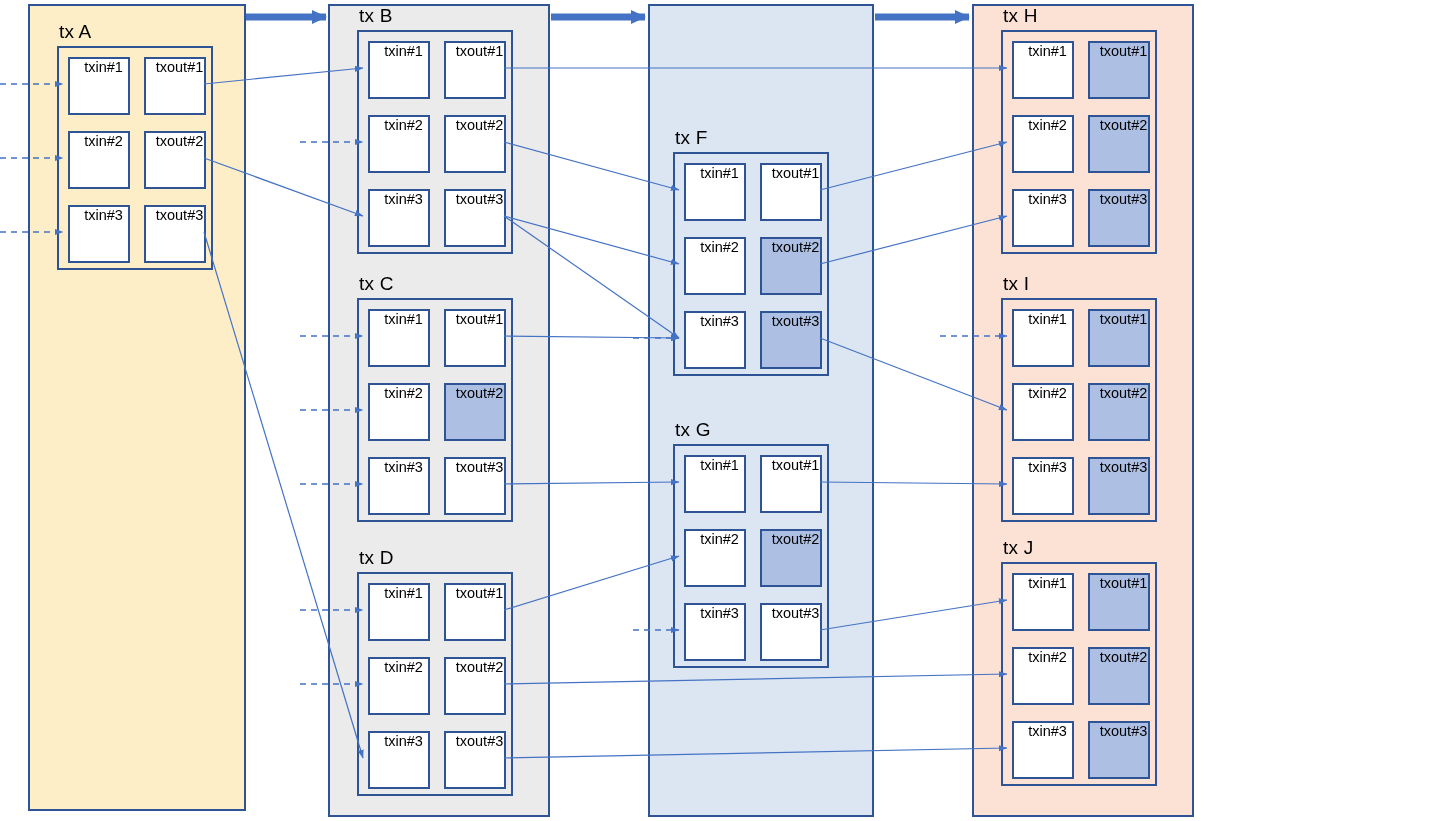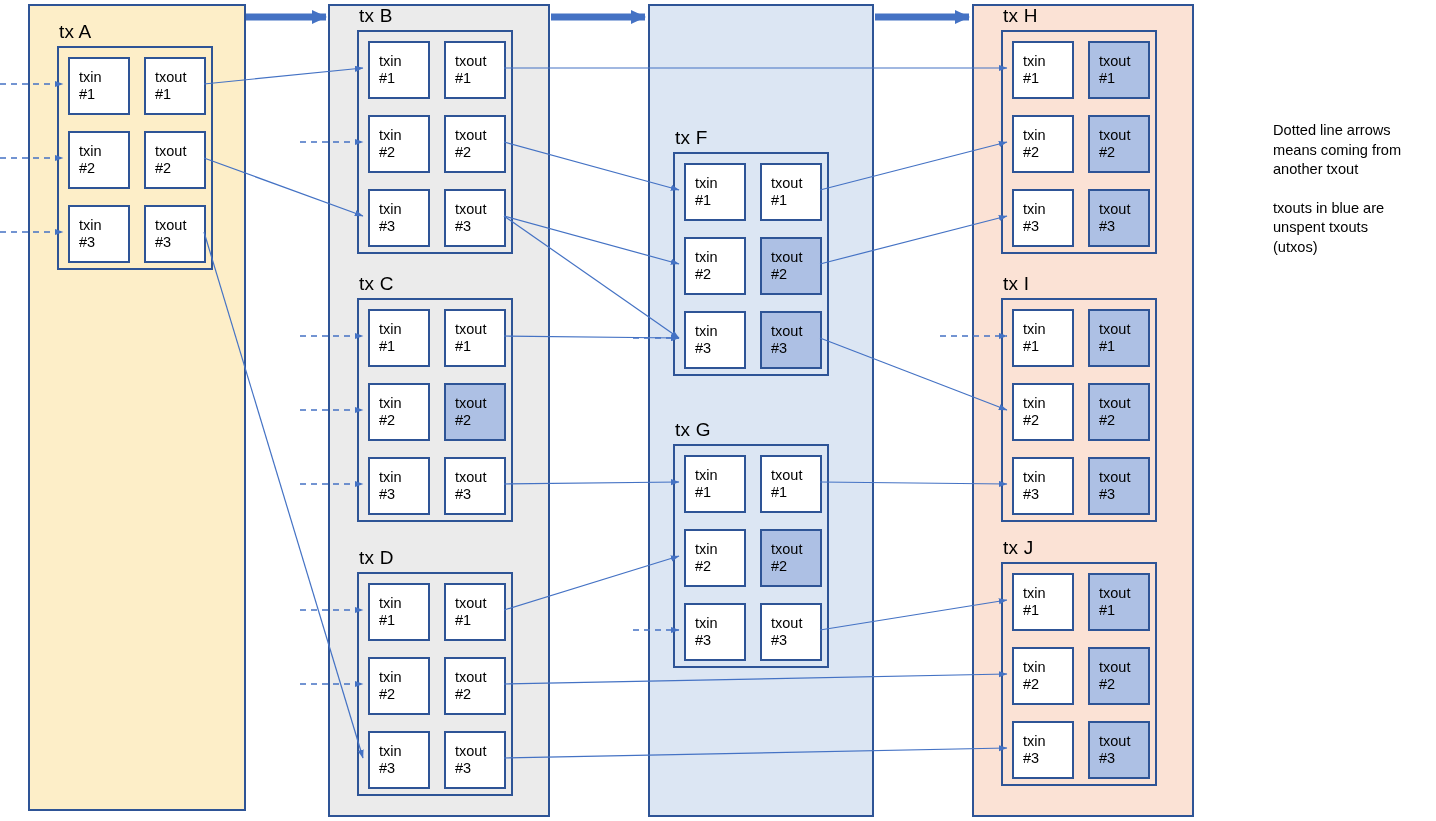--- a/index.html
+++ b/index.html
@@ -16,21 +16,21 @@
   #col-c{left:648px; top:4px;  width:226px; height:813px; background:#dce6f3;}
   #col-d{left:972px; top:4px;  width:222px; height:813px; background:#fbe2d5;}
 
   
   .tx{position:absolute;}
   .tx-title{position:absolute;left:2px;top:-1px;font-size:19px;line-height:21px;
             letter-spacing:.2px;color:#000;white-space:nowrap;}
   .tx-frame{position:absolute;left:0;top:24px;border:2.4px solid #2e5496;
             box-sizing:border-box;background:transparent;}
   .cell{position:absolute;border:2.4px solid #2e5496;box-sizing:border-box;
-        background:#ffffff;display:flex;flex-direction:column;
+        background:#ffffff;display:flex;flex-direction:row;
         justify-content:center;padding-left:9px;}
   .cell span{font-size:14.5px;line-height:17px;display:block;}
   .cell.utxo{background:#adc0e4;}
 
   
   #legend{position:absolute;left:1273px;top:121px;width:152px;}
   #legend p{margin:0;font-size:14.6px;line-height:19.5px;}
   #legend p.gap{margin-top:19px;}
 
   svg{position:absolute;left:0;top:0;width:1436px;height:821px;
@@ -348,22 +348,14 @@
         <line x1="300" y1="684" x2="363" y2="684" stroke="#4472c4" stroke-width="1.4" stroke-dasharray="6,5" marker-end="url(#ah-thin)"></line>
         <line x1="633" y1="338" x2="679" y2="338" stroke="#4472c4" stroke-width="1.4" stroke-dasharray="6,5" marker-end="url(#ah-thin)"></line>
         <line x1="633" y1="630" x2="679" y2="630" stroke="#4472c4" stroke-width="1.4" stroke-dasharray="6,5" marker-end="url(#ah-thin)"></line>
         <line x1="940" y1="336" x2="1007" y2="336" stroke="#4472c4" stroke-width="1.4" stroke-dasharray="6,5" marker-end="url(#ah-thin)"></line>
         <line x1="246" y1="17" x2="326" y2="17" stroke="#4472c4" stroke-width="7" marker-end="url(#ah-thick)"></line>
         <line x1="551" y1="17" x2="645" y2="17" stroke="#4472c4" stroke-width="7" marker-end="url(#ah-thick)"></line>
         <line x1="875" y1="17" x2="969" y2="17" stroke="#4472c4" stroke-width="7" marker-end="url(#ah-thick)"></line>
       </g>
   </svg>
 
-  <div id="legend">
-    <p>Dotted line arrows</p>
-    <p>means coming from</p>
-    <p>another txout</p>
-    <p class="gap">txouts in blue are</p>
-    <p>unspent txouts</p>
-    <p>(utxos)</p>
-  </div>
 
 </div>
 
 </body></html>

